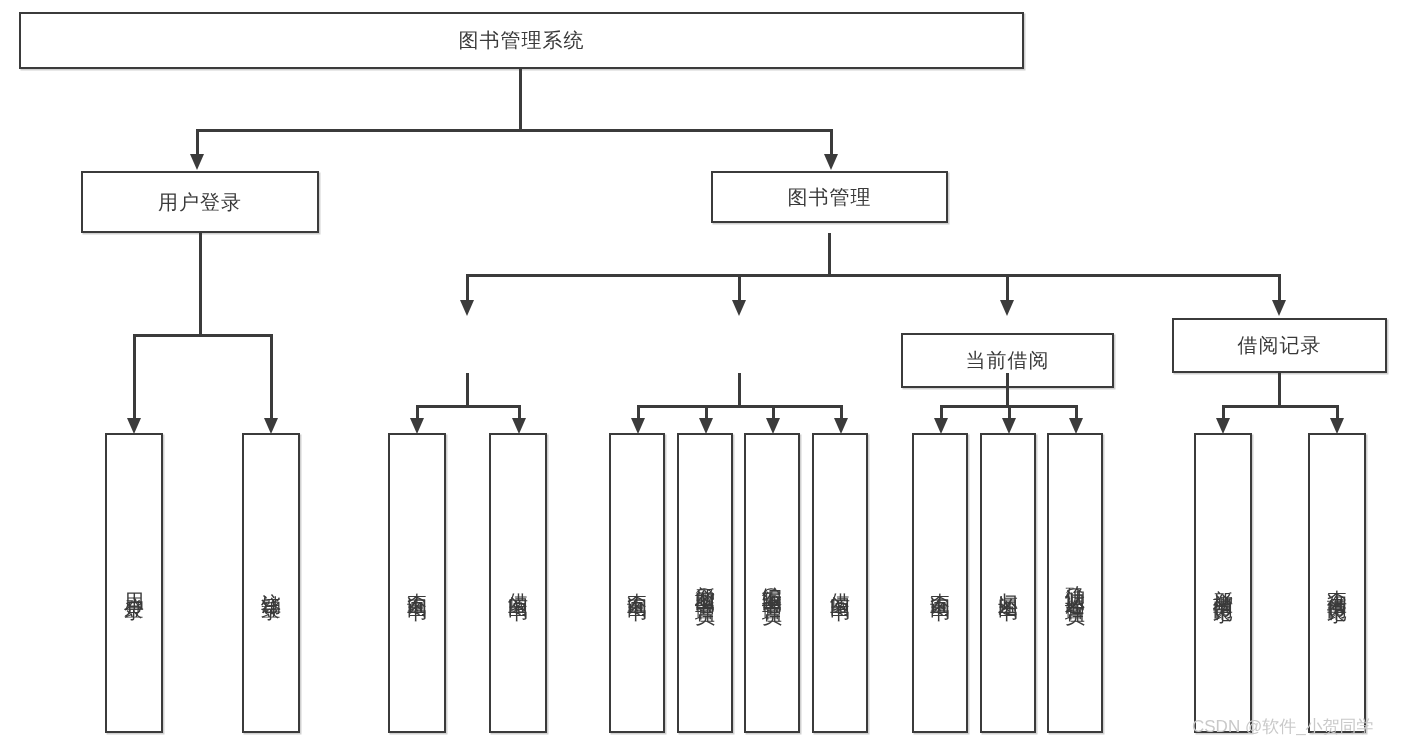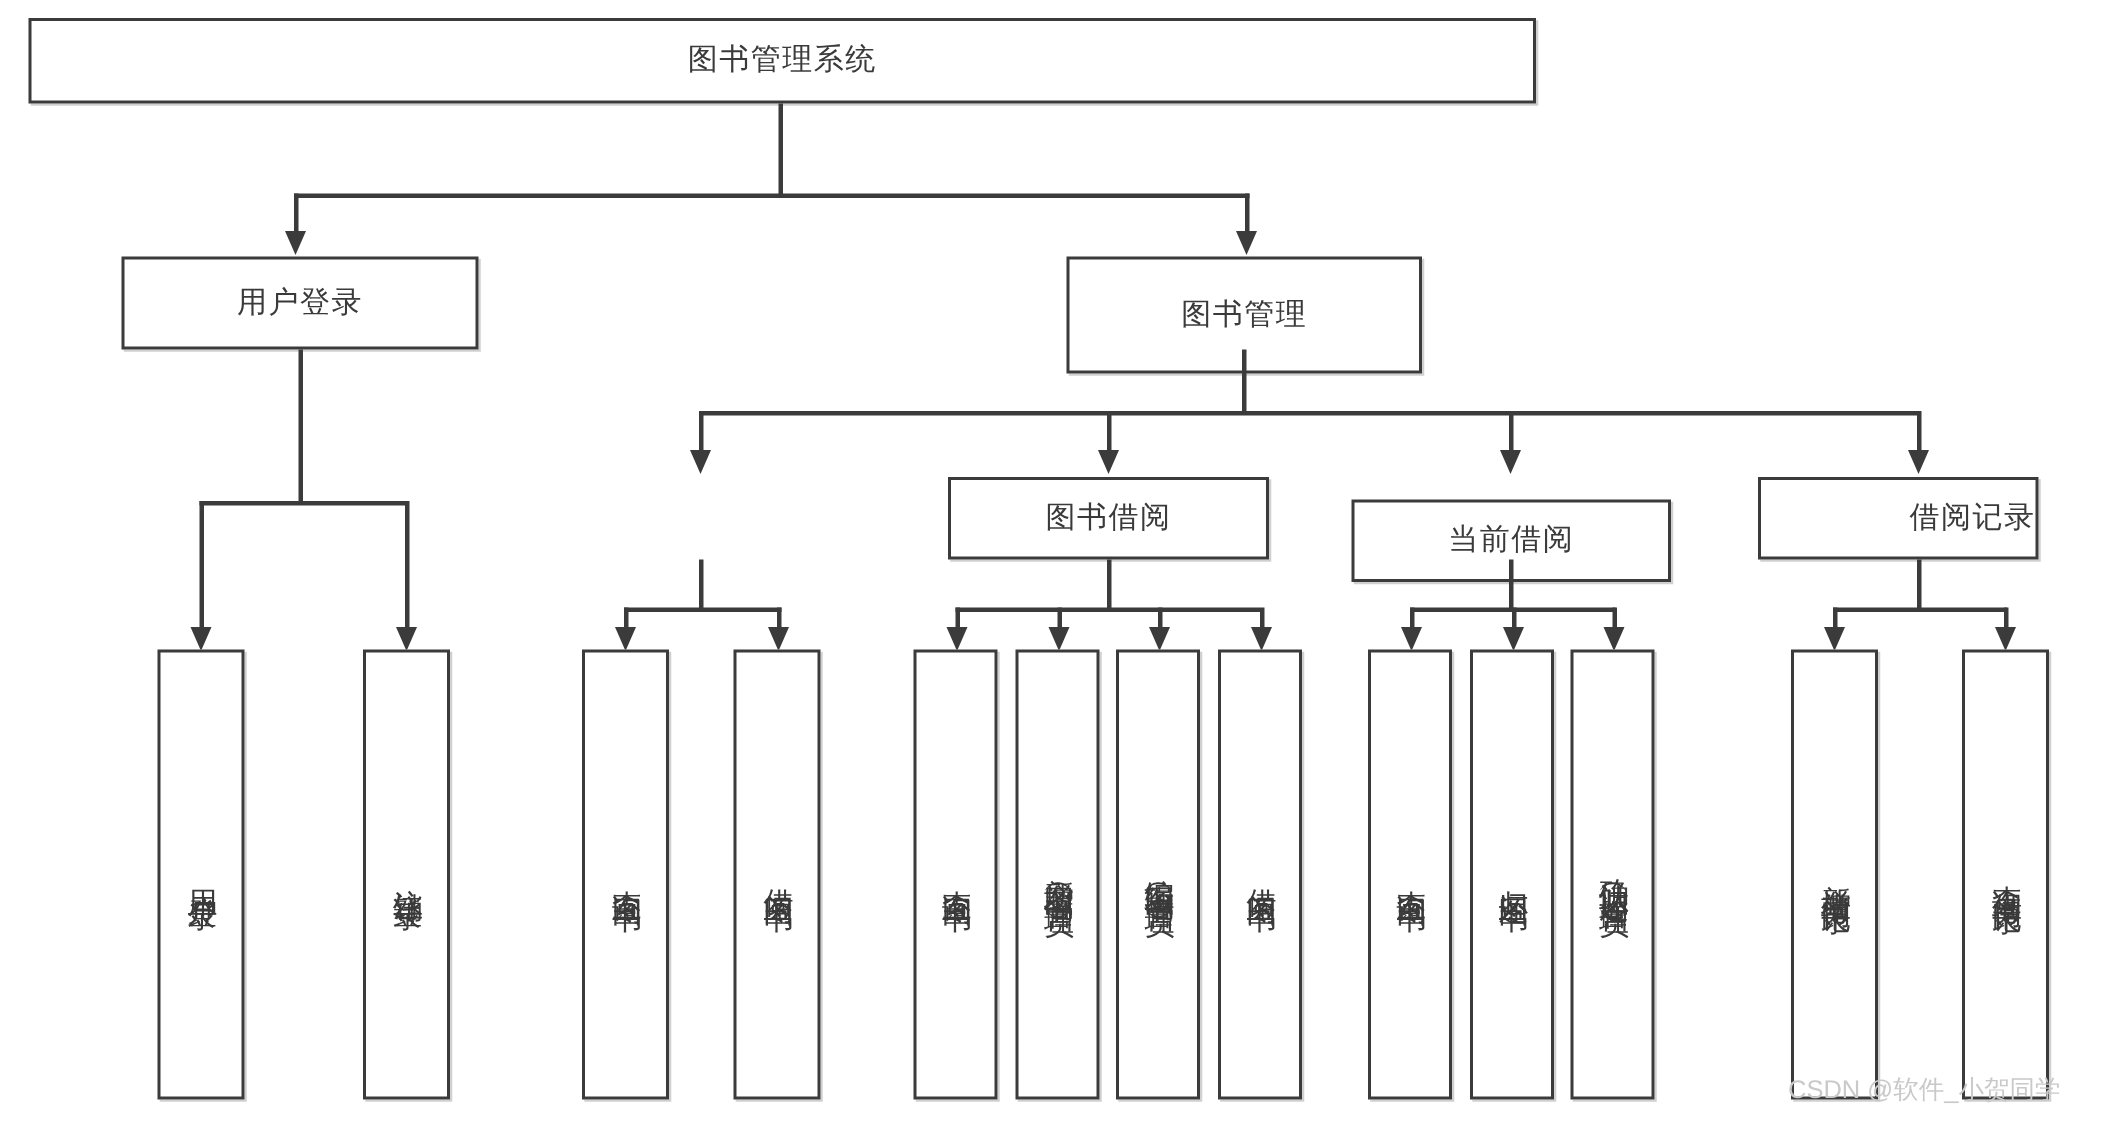--- a/index.html
+++ b/index.html
@@ -85,21 +85,21 @@
   <div class="hline" style="left:196px; top:129px; width:637px;"></div>
   <div class="vline" style="left:196px; top:129px; height:27px;"></div>
   <div class="arrow" style="left:190px; top:154px;"></div>
   <div class="vline" style="left:830px; top:129px; height:27px;"></div>
   <div class="arrow" style="left:824px; top:154px;"></div>
 
   <div class="node" style="left:81px; top:171px; width:238px; height:62px;">
     <span class="label">用户登录</span>
   </div>
 
-  <div class="node" style="left:711px; top:171px; width:237px; height:78px;">
+  <div class="node" style="left:711px; top:171px; width:237px; height:52px;">
     <span class="label">图书管理</span>
   </div>
 
   <div class="vline" style="left:199px; top:233px; height:102px;"></div>
   <div class="hline" style="left:133px; top:334px; width:139px;"></div>
   <div class="vline" style="left:133px; top:334px; height:86px;"></div>
   <div class="arrow" style="left:127px; top:418px;"></div>
   <div class="vline" style="left:270px; top:334px; height:86px;"></div>
   <div class="arrow" style="left:264px; top:418px;"></div>
 
@@ -107,27 +107,24 @@
   <div class="hline" style="left:466px; top:274px; width:812px;"></div>
   <div class="vline" style="left:466px; top:274px; height:28px;"></div>
   <div class="arrow" style="left:460px; top:300px;"></div>
   <div class="vline" style="left:738px; top:274px; height:28px;"></div>
   <div class="arrow" style="left:732px; top:300px;"></div>
   <div class="vline" style="left:1006px; top:274px; height:28px;"></div>
   <div class="arrow" style="left:1000px; top:300px;"></div>
   <div class="vline" style="left:1278px; top:274px; height:28px;"></div>
   <div class="arrow" style="left:1272px; top:300px;"></div>
 
-  <div class="node" style="left:632px; top:318px; width:214px; height:55px;">
-    <span class="label">图书借阅</span>
-  </div>
   <div class="node" style="left:901px; top:333px; width:213px; height:55px;">
     <span class="label">当前借阅</span>
   </div>
-  <div class="node" style="left:1172px; top:318px; width:187px; height:55px;justify-content:flex-end;">
+  <div class="node" style="left:1172px; top:318px; width:215px; height:55px;">
     <span class="label">借阅记录</span>
   </div>
 
   <div class="vline" style="left:466px; top:373px; height:33px;"></div>
   <div class="hline" style="left:416px; top:405px; width:105px;"></div>
   <div class="vline" style="left:416px; top:405px; height:15px;"></div>
   <div class="arrow" style="left:410px; top:418px;"></div>
   <div class="vline" style="left:518px; top:405px; height:15px;"></div>
   <div class="arrow" style="left:512px; top:418px;"></div>
 

